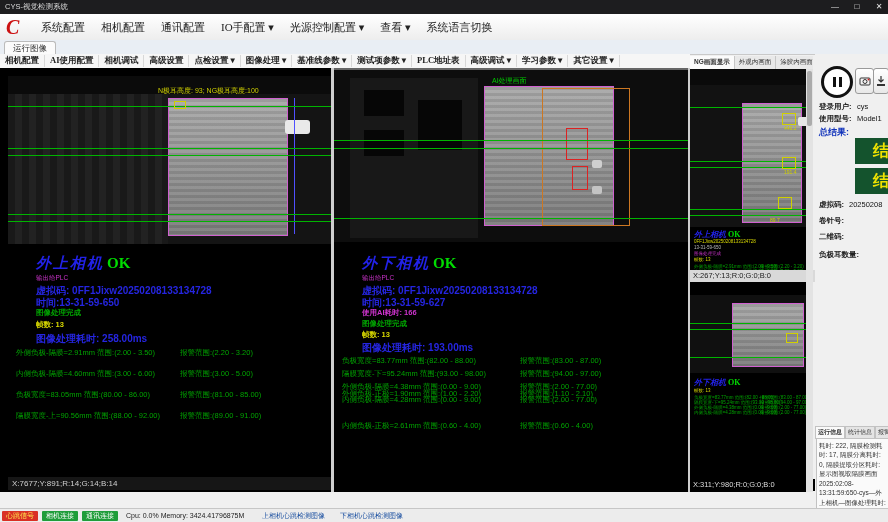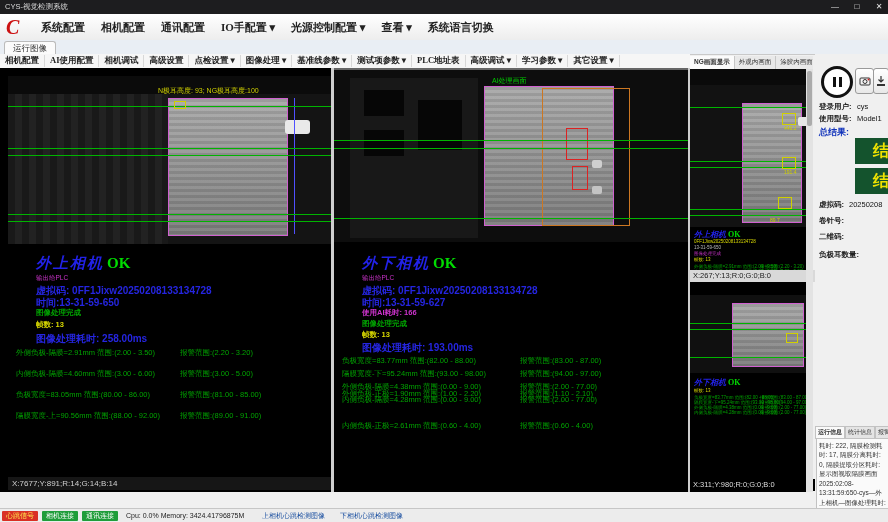--- a/index.html
+++ b/index.html
@@ -11,21 +11,21 @@
             font-size:7.5px;line-height:14px;}
   .title-text{position:absolute;left:5px;top:0;}
   .winbtns{position:absolute;right:3px;top:0;display:flex;gap:10px;}
   .winbtn{color:#e6e6e6;font-size:8px;line-height:14px;width:12px;text-align:center;cursor:default;}
   
   .menubar{left:0;top:14px;width:888px;height:26px;background:linear-gradient(#ffffff,#ededed);
            border-bottom:1px solid #d4d4d4;}
   .logo{position:absolute;left:6px;top:2px;width:22px;height:22px;color:#cc1111;
         font:italic bold 20px "Liberation Serif",serif;}
   .menu-items{position:absolute;left:34px;top:0;height:26px;display:flex;align-items:center;gap:2px;}
-  .menu-item{font-size:11px;font-weight:bold;color:#222;padding:2px 7px;font-family:"Liberation Serif",serif;}
+  .menu-item{font-size:11px;font-weight:normal;color:#222;padding:2px 7px;font-family:"Liberation Serif",serif;}
   
   .tabrow{left:0;top:40px;width:888px;height:14px;background:#e9eef4;border-bottom:1px solid #c9c9c9;}
   .runtab{position:absolute;left:4px;top:1px;height:13px;padding:0 8px;background:#fbfbfb;
           border:1px solid #bbb;border-bottom:none;border-radius:3px 3px 0 0;
           font-size:8.5px;line-height:13px;color:#333;}
   
   .toolbar{left:0;top:54px;width:690px;height:14px;background:#f6f6f6;border-bottom:1px solid #cfcfcf;
            display:flex;align-items:center;}
   .tool-item{font-size:8.5px;font-weight:bold;color:#222;padding:0 5px;border-right:1px solid #d8d8d8;
              white-space:nowrap;font-family:"Liberation Serif",serif;}

